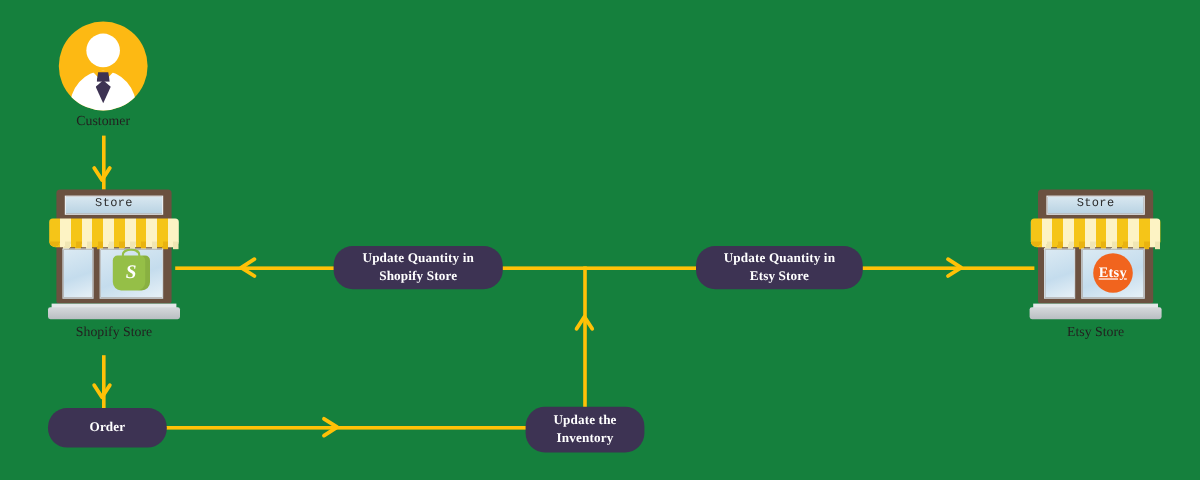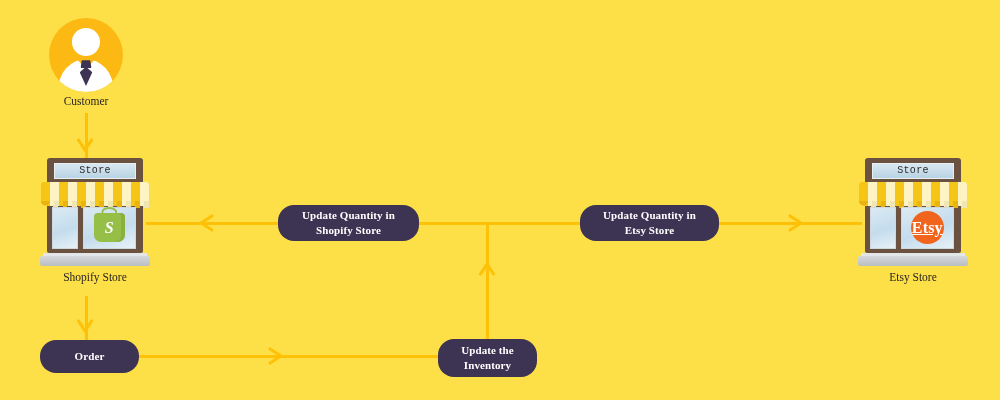--- a/index.html
+++ b/index.html
@@ -8,21 +8,21 @@
     padding: 0;
     background: #ffffff;
   }
   body {
     font-family: "Liberation Serif", "DejaVu Serif", serif;
   }
   #canvas {
     position: relative;
     width: 1000px;
     height: 400px;
-    background: #fde047;
+    background: #15803d;
     overflow: hidden;
   }
 
   
   .pbox {
     position: absolute;
     background: #3d3353;
     border-radius: 16px;
     color: #ffffff;
     display: flex;
@@ -261,21 +261,21 @@
   .etsy-mark {
     width: 66%;
     aspect-ratio: 1/1;
     border-radius: 50%;
     background: #F1641E;
     display: flex;
     align-items: center;
     justify-content: center;
     color: #ffffff;
     font-family: "Liberation Serif", "DejaVu Serif", serif;
-    font-size: 16px;
+    font-size: 12px;
     font-weight: bold;
     letter-spacing: .2px;
     text-decoration: underline;
   }
 </style>
 </head>
 <body>
 
 <div id="canvas">
 

